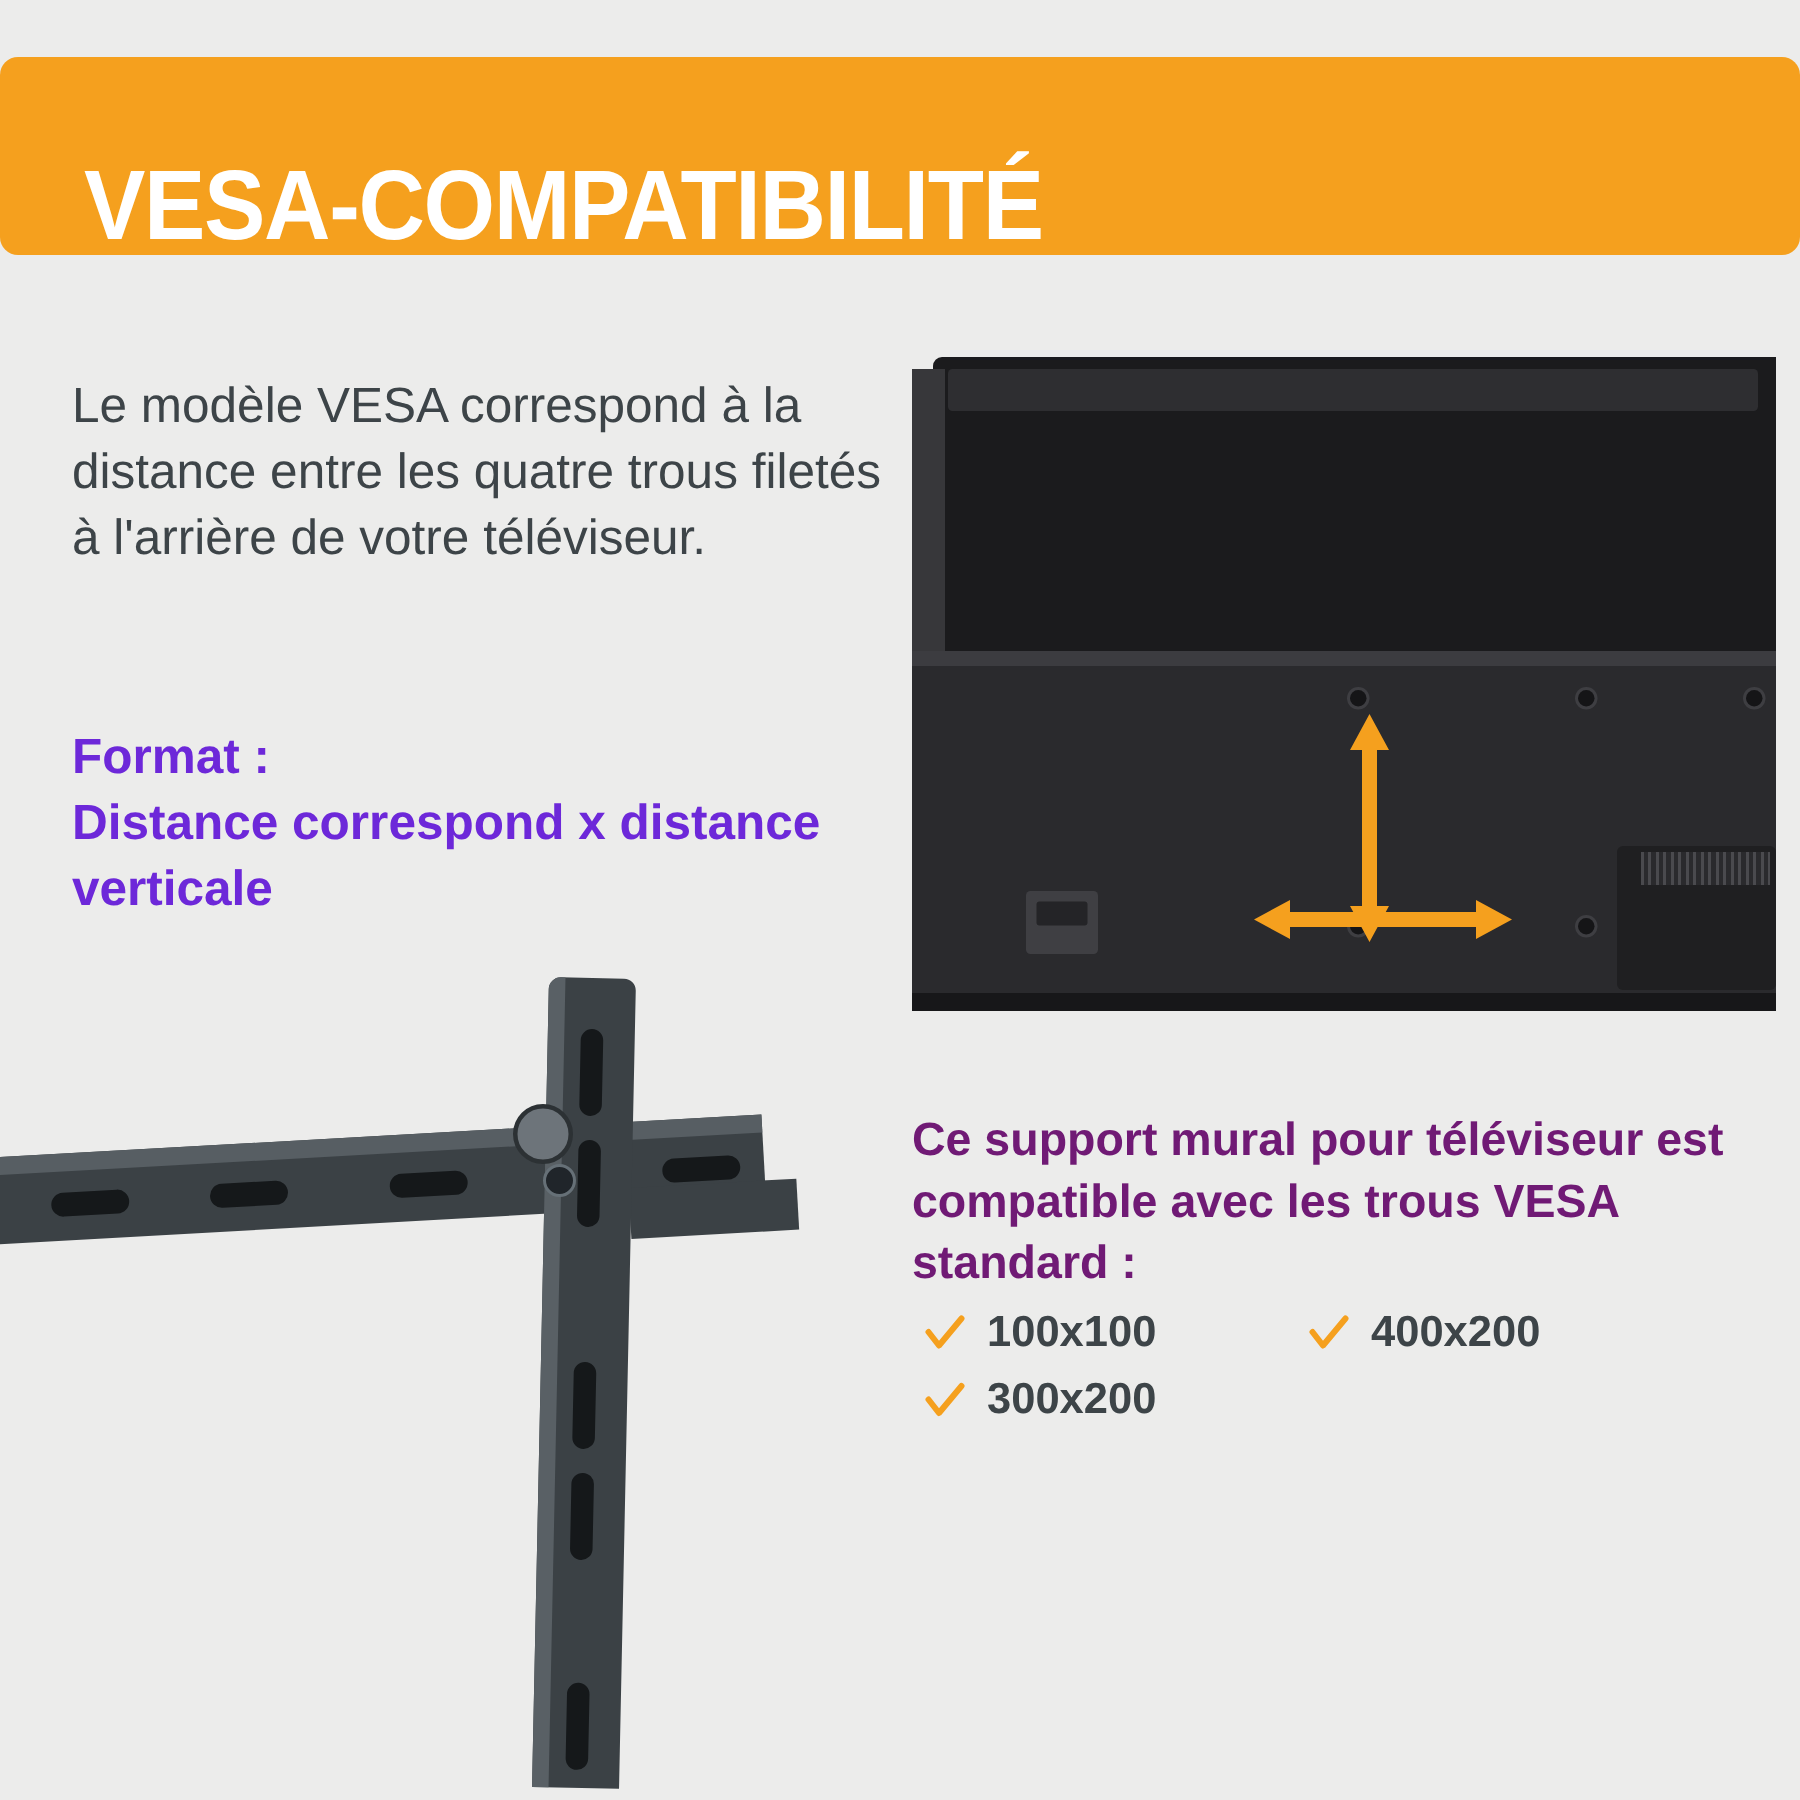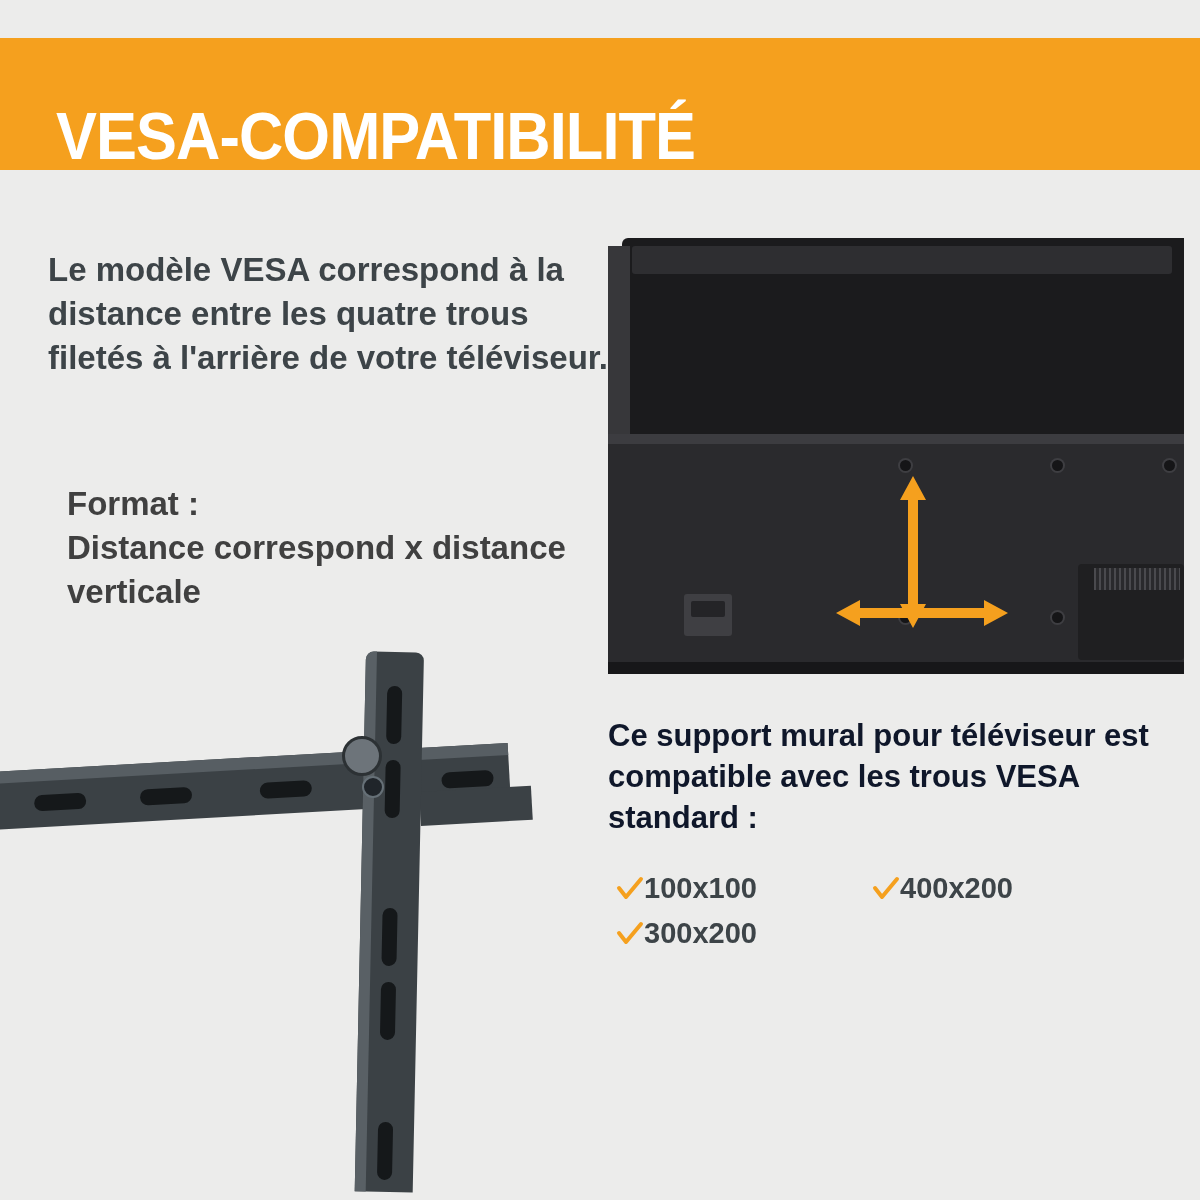--- a/index.html
+++ b/index.html
@@ -18,20 +18,21 @@
     overflow: hidden;
   }
   
   #header-bar {
     position: absolute;
     left: 0;
     top: 38px;
     width: 1200px;
     height: 132px;
     background: #f5a01e;
+    border-radius: 12px;
   }
   #header-title {
     position: absolute;
     left: 56px;
     top: 60px;
     font-size: 66px;
     font-weight: bold;
     color: #ffffff;
     letter-spacing: -1px;
     font-family: "Liberation Sans", sans-serif;
@@ -40,33 +41,32 @@
     white-space: nowrap;
   }
   
   #intro-text {
     position: absolute;
     left: 48px;
     top: 248px;
     width: 560px;
     font-size: 33px;
     line-height: 1.33;
-    font-weight: bold;
+    font-weight: normal;
     color: #3d4448;
   }
   #format-block {
     position: absolute;
     left: 48px;
     top: 482px;
     width: 560px;
     font-size: 33px;
     line-height: 1.33;
     font-weight: bold;
-    color: #404040;
-    margin-left: 19px;
+    color: #6d28d9;
   }
   #format-label { display: block; }
   #format-desc { display: block; }
   
   #tv-figure {
     position: absolute;
     left: 608px;
     top: 238px;
     width: 576px;
     height: 452px;
@@ -269,42 +269,43 @@
     width: 112px;
     height: 34px;
     background: #3b4145;
     transform: rotate(-3.2deg);
     transform-origin: left center;
   }
   
   #compat-heading {
     position: absolute;
     left: 608px;
-    top: 716px;
+    top: 740px;
     width: 570px;
     font-size: 31px;
     line-height: 1.32;
     font-weight: bold;
-    color: #0f172a;
+    color: #701a75;
   }
   #vesa-list {
     position: absolute;
     left: 616px;
     top: 866px;
     width: 560px;
     display: flex;
     gap: 0px;
   }
   .vesa-col {
     width: 256px;
   }
   .vesa-item {
     display: flex;
     align-items: center;
     height: 45px;
+    gap: 14px;
   }
   .check-icon {
     width: 28px;
     height: 28px;
     flex: 0 0 28px;
   }
   .vesa-label {
     font-size: 29px;
     font-weight: bold;
     color: #3d4448;

